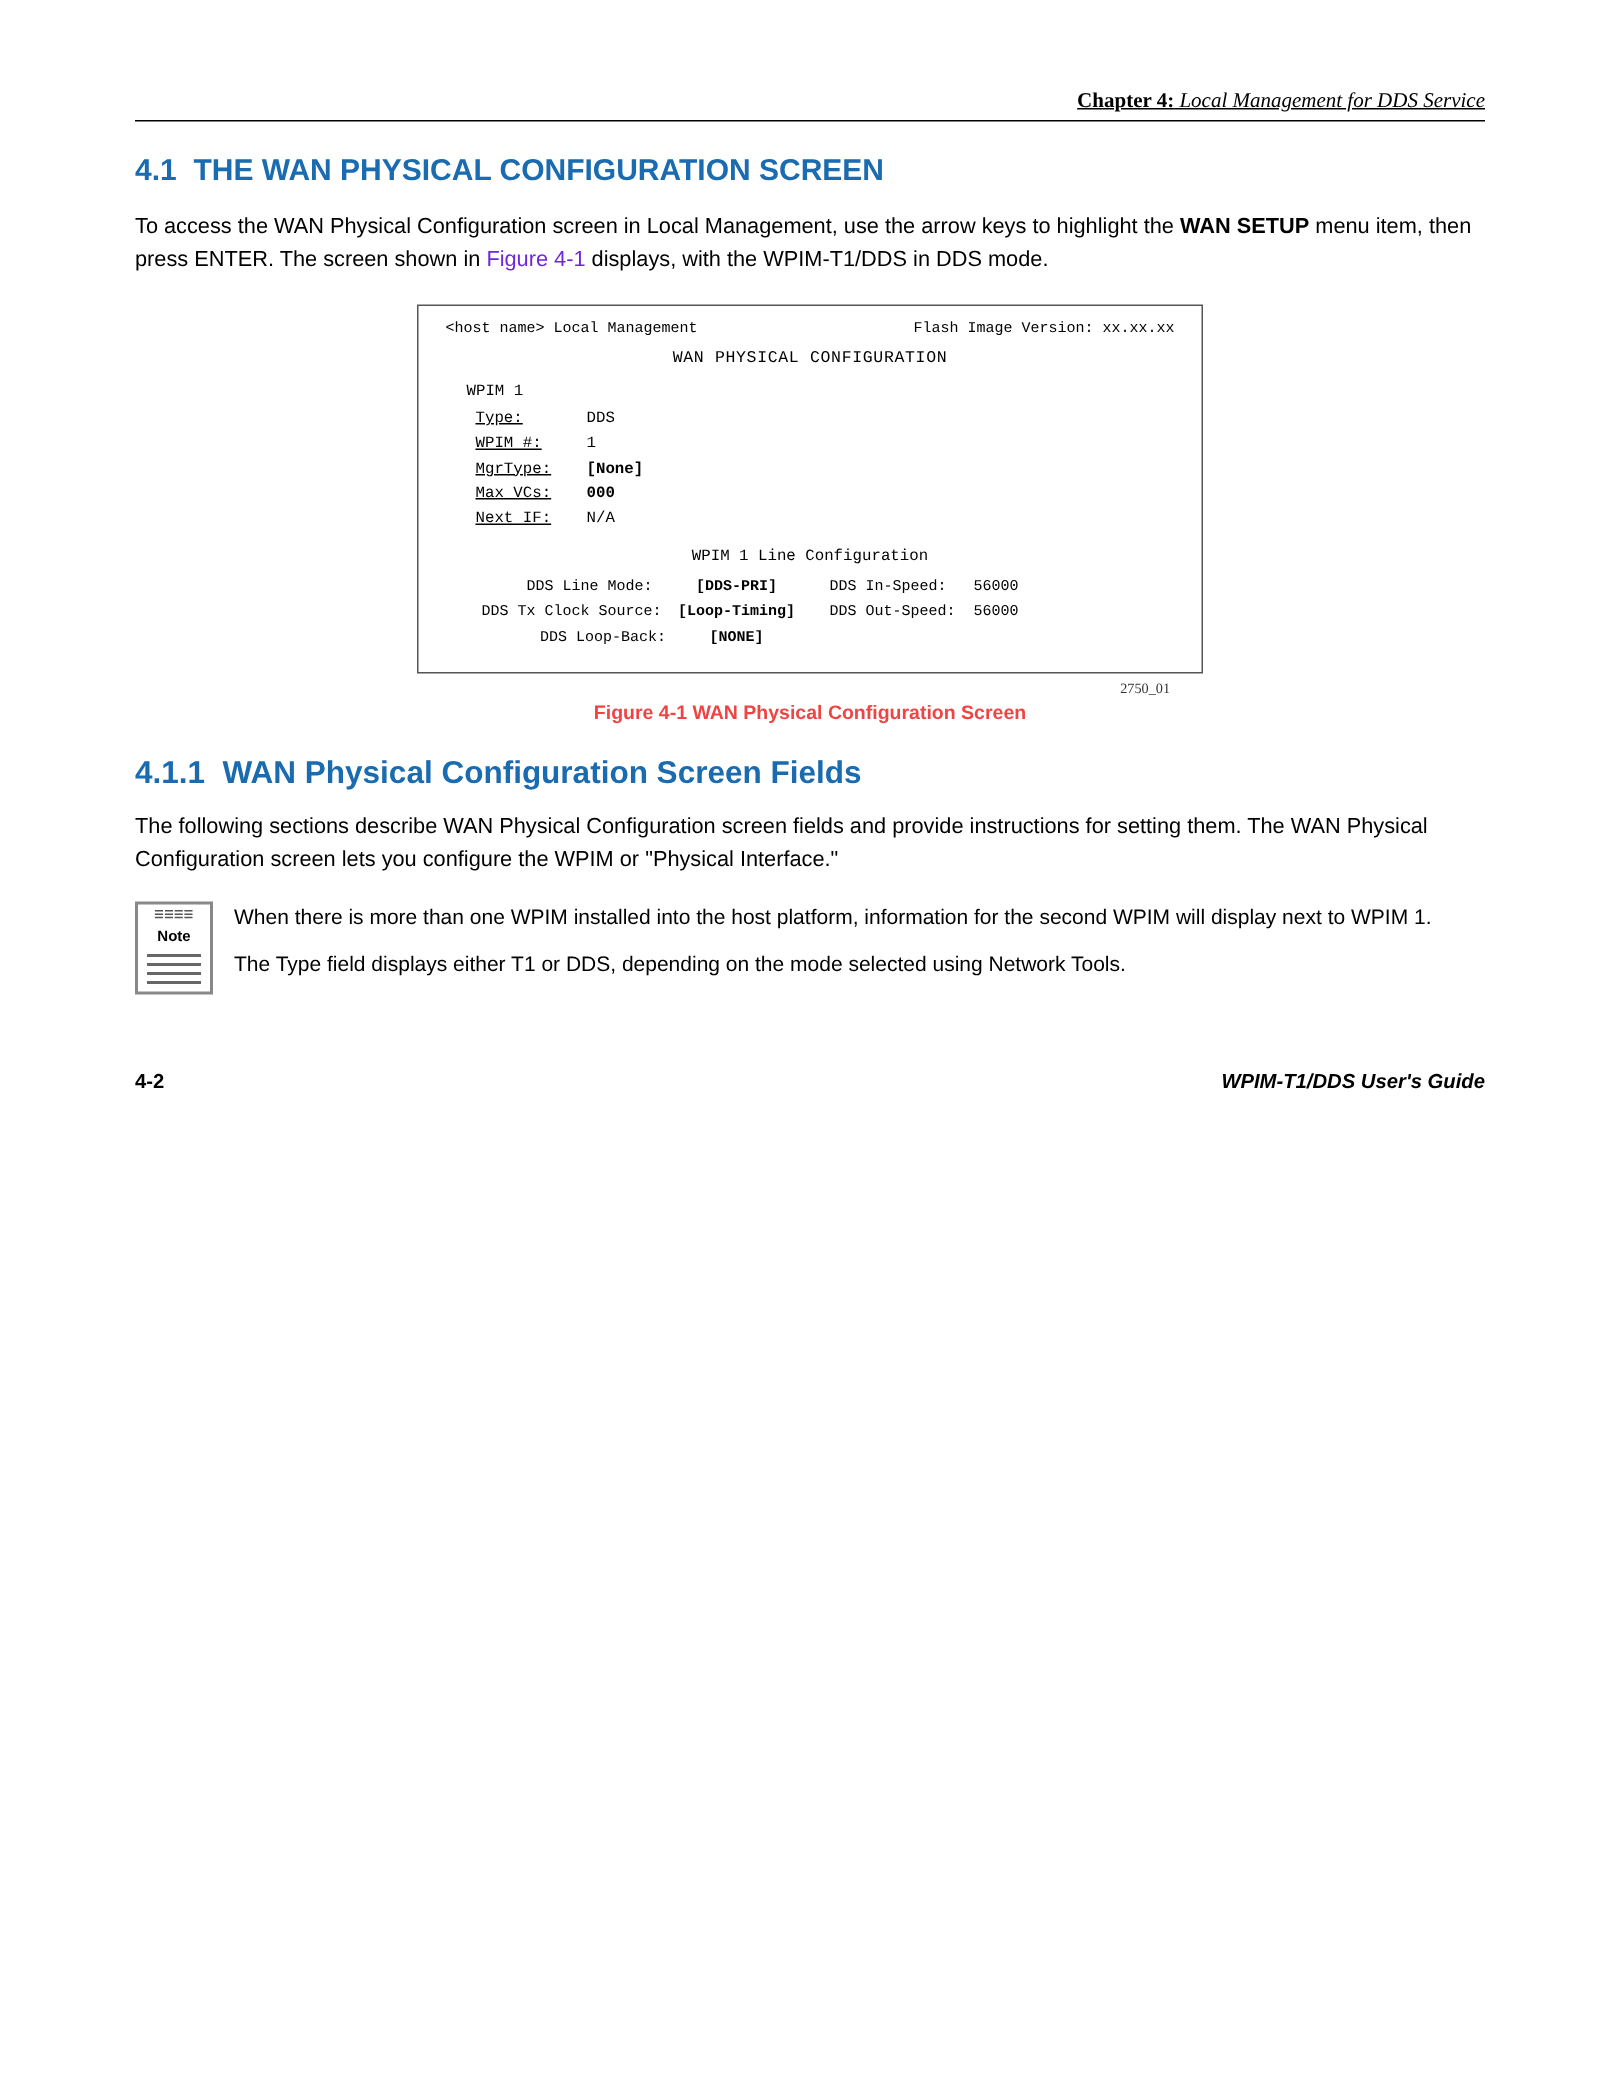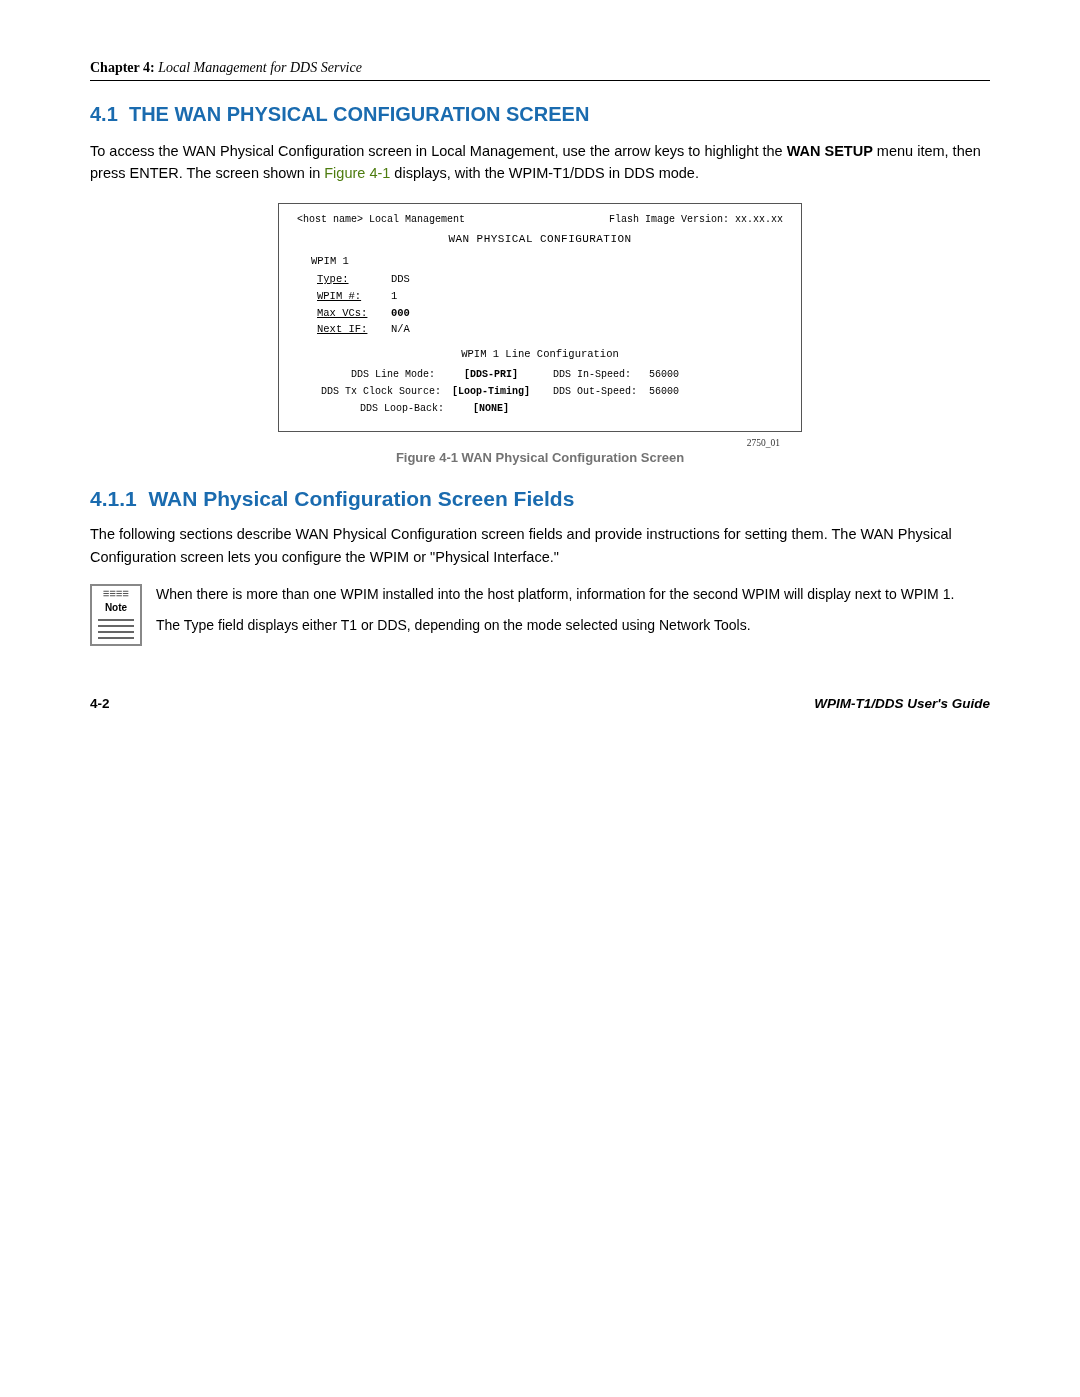--- a/index.html
+++ b/index.html
@@ -13,22 +13,23 @@
       min-height: 1397px;
       padding: 60px 90px 60px 90px;
     }
 
     
     .chapter-header {
       border-bottom: 1.5px solid #000;
       padding-bottom: 4px;
       margin-bottom: 22px;
       display: flex;
-      justify-content: flex-start;
+      justify-content: flex-end;
       align-items: flex-end;
+      text-decoration: underline;
     }
 
     .chapter-title {
       font-style: italic;
       font-size: 14px;
     }
 
     .chapter-title strong {
       font-style: normal;
       font-weight: bold;
@@ -53,21 +54,21 @@
     }
 
     .body-text {
       font-size: 14.5px;
       line-height: 1.55;
       margin-bottom: 16px;
       font-family: Arial, Helvetica, sans-serif;
     }
 
     .body-text a, .fig-link {
-      color: #4d7c0f;
+      color: #6d28d9;
       text-decoration: none;
     }
 
     
     .screen-box {
       border: 1px solid #555;
       margin: 18px auto 6px auto;
       width: 524px;
       background: #fff;
       font-family: 'Courier New', Courier, monospace;
@@ -165,21 +166,21 @@
 
     .figure-caption {
       text-align: center;
       font-size: 13px;
       font-family: Arial, Helvetica, sans-serif;
       margin-bottom: 22px;
       margin-top: 2px;
     }
 
     .figure-caption a {
-      color: #737373;
+      color: #ef4444;
       font-weight: bold;
       text-decoration: none;
     }
 
     
     .note-container {
       display: flex;
       gap: 14px;
       margin: 14px 0 14px 0;
       align-items: flex-start;
@@ -267,20 +268,24 @@
   </div>
 
   <div class="screen-fields">
     <div class="field-row">
       <span class="field-label">Type:</span>
       <span>DDS</span>
     </div>
     <div class="field-row">
       <span class="field-label">WPIM #:</span>
       <span>1</span>
+    </div>
+    <div class="field-row">
+      <span class="field-label">MgrType:</span>
+      <span><strong>[None]</strong></span>
     </div>
     <div class="field-row">
       <span class="field-label">Max VCs:</span>
       <span><strong>000</strong></span>
     </div>
     <div class="field-row">
       <span class="field-label">Next IF:</span>
       <span>N/A</span>
     </div>
   </div>

